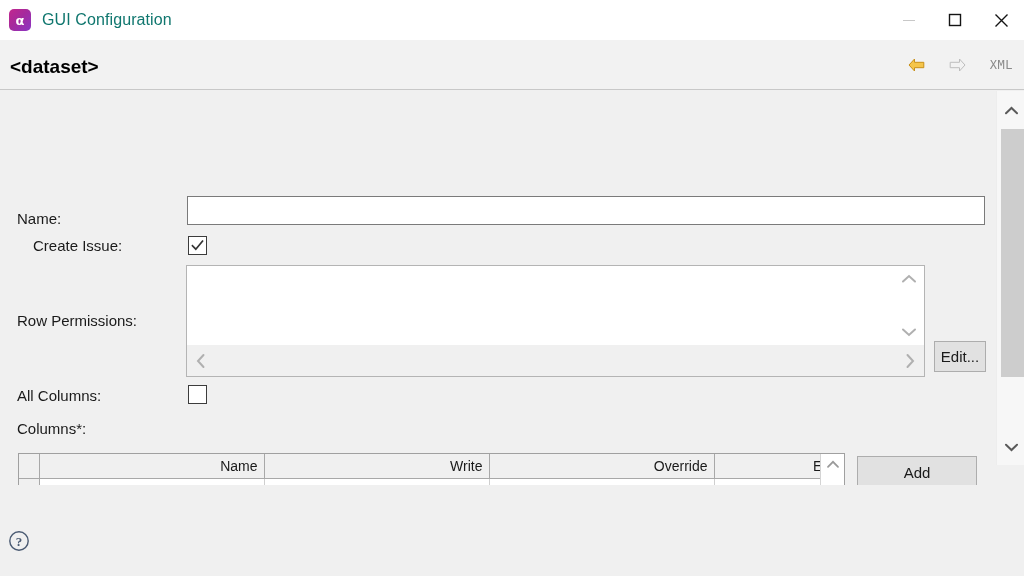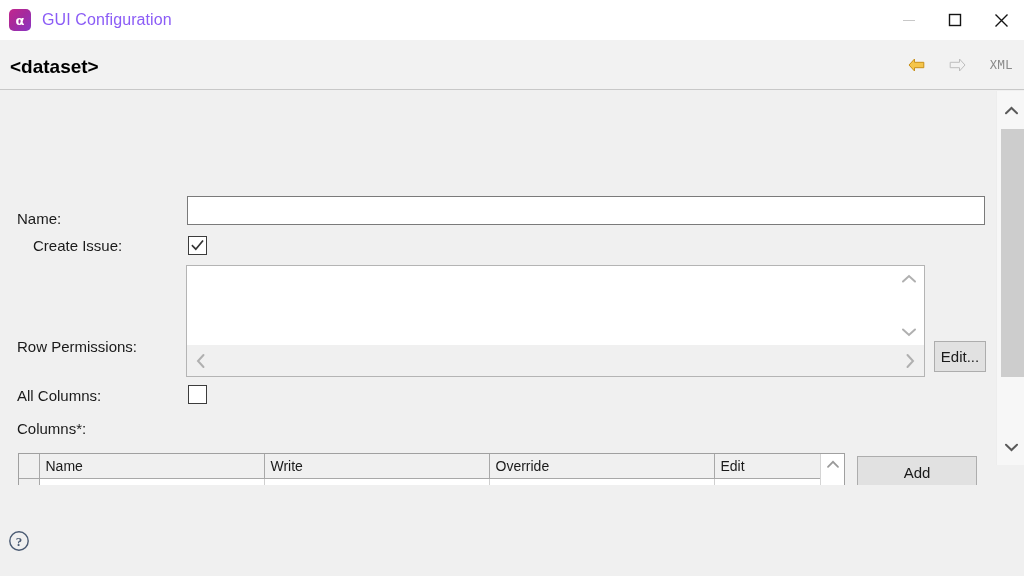--- a/index.html
+++ b/index.html
@@ -46,21 +46,21 @@
   .app-icon span {
     color: #ffffff;
     font-size: 13px;
     font-weight: bold;
     line-height: 1;
     font-family: "DejaVu Sans", sans-serif;
   }
   .title-text {
     margin-left: 11px;
     font-size: 16px;
-    color: #8b5cf6;
+    color: #0f766e;
     letter-spacing: 0.1px;
   }
   .win-controls {
     position: absolute;
     right: 0; top: 0;
     height: 40px;
     display: flex;
   }
   .win-btn {
     width: 46px; height: 40px;
@@ -206,21 +206,21 @@
   .tbl {
     border-collapse: collapse;
     width: 100%;
     table-layout: fixed;
     font-size: 14px;
   }
   .tbl th {
     background: #f0f0f0;
     border-right: 1px solid #a8a8a8;
     border-bottom: 1px solid #a8a8a8;
-    text-align: left;
+    text-align: right;
     font-weight: normal;
     font-size: 14px;
     color: #1a1a1a;
     padding: 4px 6px;
     height: 18px;
     box-sizing: border-box;
   }
   .tbl th.rowmark {
     width: 20px;
     padding: 0;
@@ -342,21 +342,21 @@
     <div class="lbl" style="left:17px; top:120px;">Name:</div>
     <input class="text-input" style="left: 187px; top: 106px; width: 798px; height: 29px;" value="" placeholder="">
 
     <div class="lbl" style="left:17px; top:147px;margin-left:16px;">Create Issue:</div>
     <div class="cbox" style="left:188px; top:146px;">
       <svg width="15" height="15" viewBox="0 0 15 15">
         <path d="M2.5 7.8 L5.8 11.2 L12.5 3.2" stroke="#333333" stroke-width="1.7" fill="none" stroke-linecap="square" stroke-linejoin="miter"></path>
       </svg>
     </div>
 
-    <div class="lbl" style="left:17px; top:222px;margin-top:26px;">Row Permissions:</div>
+    <div class="lbl" style="left:17px; top:222px;">Row Permissions:</div>
     <div class="listbox" style="left:186px; top:175px; width:739px; height:112px;">
       <div class="listbox-inner"></div>
 
       <div class="vscroll-mini">
         <svg width="16" height="10" viewBox="0 0 16 10">
           <path d="M2 7.5 L8 2 L14 7.5" stroke="#b0b0b0" stroke-width="2" fill="none" stroke-linecap="round"></path>
         </svg>
         <svg width="16" height="10" viewBox="0 0 16 10">
           <path d="M2 2.5 L8 8 L14 2.5" stroke="#b0b0b0" stroke-width="2" fill="none" stroke-linecap="round"></path>
         </svg>

